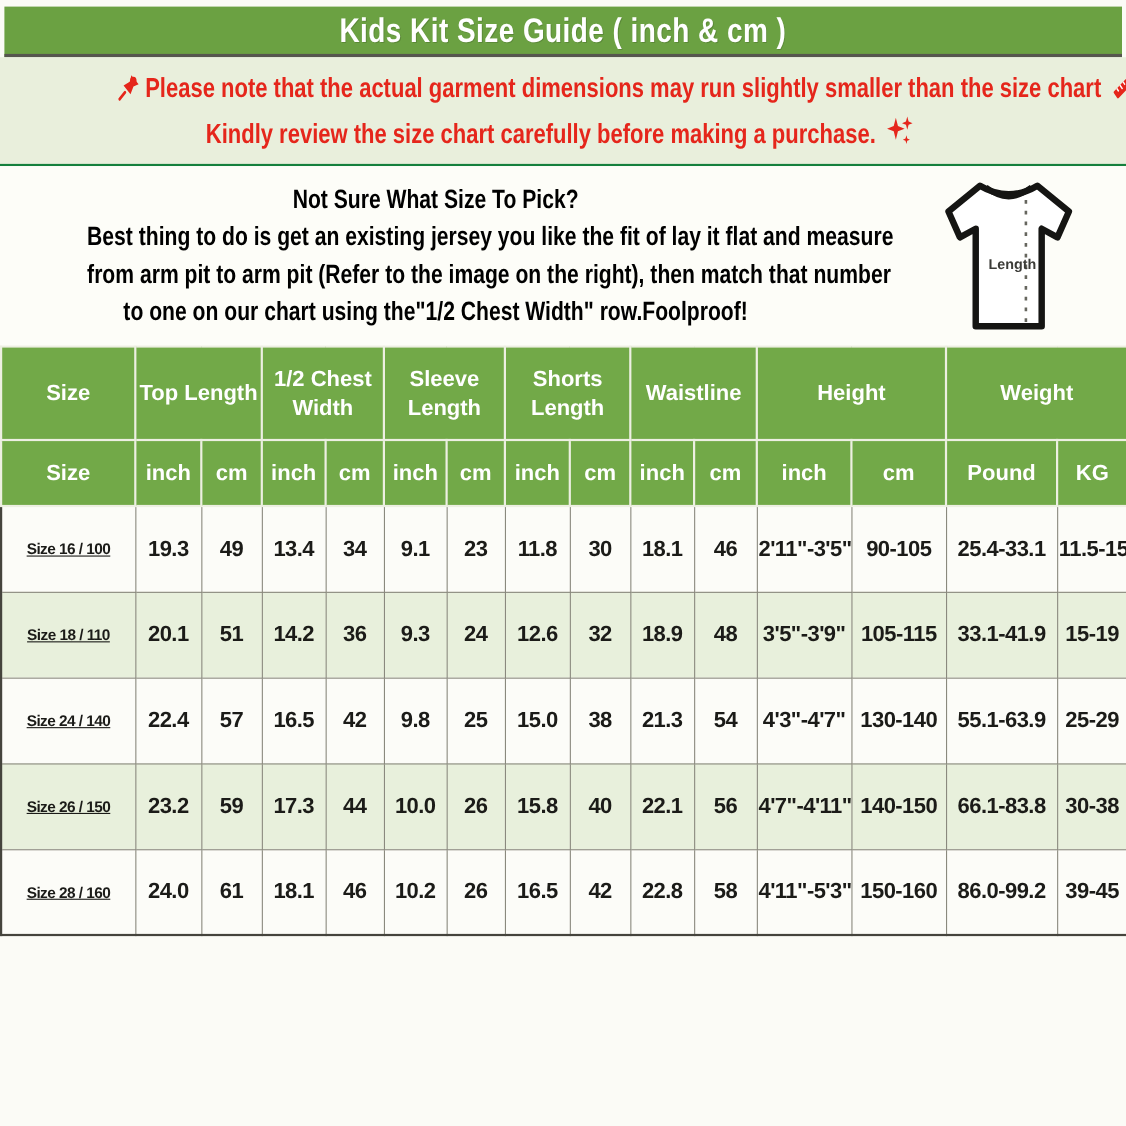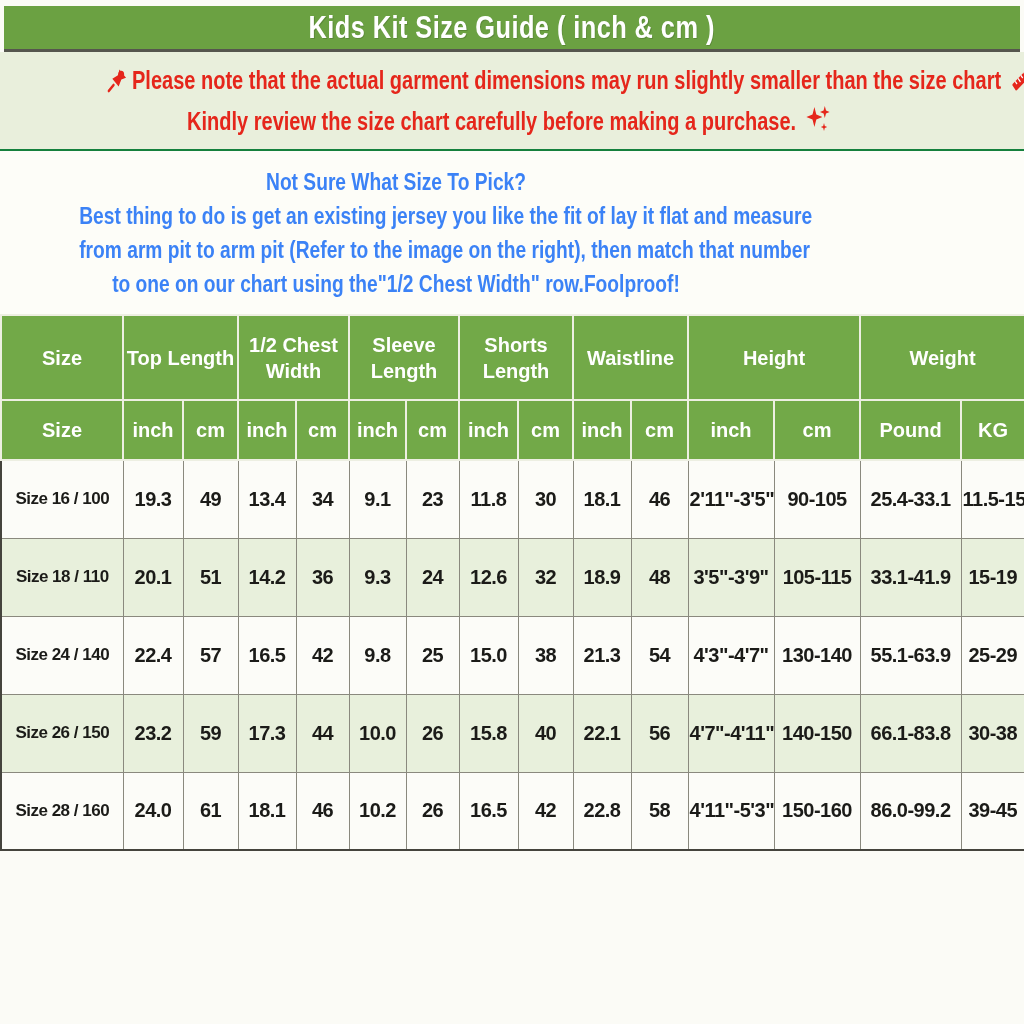--- a/index.html
+++ b/index.html
@@ -16,37 +16,37 @@
 
   
   .notice { height:99px; background:#e9efdc; border-bottom:2px solid #15803d;
             display:flex; flex-direction:column; justify-content:center; gap:10px; }
   .notice-line { text-align:center; color:#e5261b; font-size:25px; font-weight:700;
                  white-space:nowrap; transform:scaleX(0.80); transform-origin:50% 50%; }
   .notice-line svg { vertical-align:-5px; margin:0 5px; }
 
   
   .info { height:163px; background:#fdfdf8; position:relative; padding-top:14px; }
-  .info-text { width:792px; color:#3b82f6; font-weight:700; }
+  .info-text { width:792px; color:#000000; font-weight:700; }
   .info-line { text-align:center; font-size:24px; line-height:34px; white-space:nowrap;
                transform:scaleX(0.80); transform-origin:50% 50%; }
   .tshirt-wrap { position:absolute; top:10px; right:28px; width:158px; height:146px; }
 
   
   table { width:1024px; border-collapse:collapse; table-layout:fixed;
           border:2px solid #45443d; }
   thead th { background:#72a948; color:#fff; font-weight:700; font-size:20px;
              border:2px solid #edefe2; text-align:center; padding:0 2px; }
   tr.group-row th { height:85px; line-height:26px; }
   tr.sub-row th { height:60px; }
   tbody td { height:78px; text-align:center; font-weight:700; font-size:20px;
              letter-spacing:-0.5px; color:#1b1b18; background:#fcfcf8;
              border:1px solid #8a897e; white-space:nowrap; padding:0 1px; }
   tbody tr.alt td { background:#e8f0dc;margin-left:16px; }
-  tbody td.size-col { font-size:17px; }
+  tbody td.size-col { font-size:14px;text-decoration:underline; }
 </style>
 </head>
 <body>
 
 <header class="title-bar">
   <h1>Kids Kit Size Guide ( inch &amp; cm )</h1>
 </header>
 
 <section class="notice">
   <div class="notice-line">
@@ -71,20 +71,28 @@
     </svg>
   </div>
 </section>
 
 <section class="info">
   <div class="info-text">
     <div class="info-line">Not Sure What Size To Pick?</div>
     <div class="info-line">Best thing to do is get an existing jersey you like the fit of lay it flat and measure</div>
     <div class="info-line">from arm pit to arm pit (Refer to the image on the right), then match that number</div>
     <div class="info-line">to one on our chart using the"1/2 Chest Width" row.Foolproof!</div>
+  </div>
+  <div class="tshirt-wrap">
+    <svg width="158" height="146" viewBox="0 0 120 112">
+      <path d="M40 6 Q60 18 80 6 L102 24 L94 42 L83 36 L83 104 L37 104 L37 36 L26 42 L18 24 Z" fill="#fff" stroke="#151513" stroke-width="4.5" stroke-linejoin="round"></path>
+      <path d="M44 7 Q60 20 76 7" fill="none" stroke="#151513" stroke-width="4"></path>
+      <path d="M72 16 L72 102" stroke="#66665e" stroke-width="1.8" stroke-dasharray="2.5 5"></path>
+      <text x="46" y="64" font-size="10" font-weight="bold" fill="#3c3c38" font-family="Liberation Sans, sans-serif">Length</text>
+    </svg>
   </div>
 </section>
 
 <table>
   <colgroup>
     <col style="width:122px">
       <col style="width:60px">
       <col style="width:55px">
     <col style="width:58px">
       <col style="width:53px">

